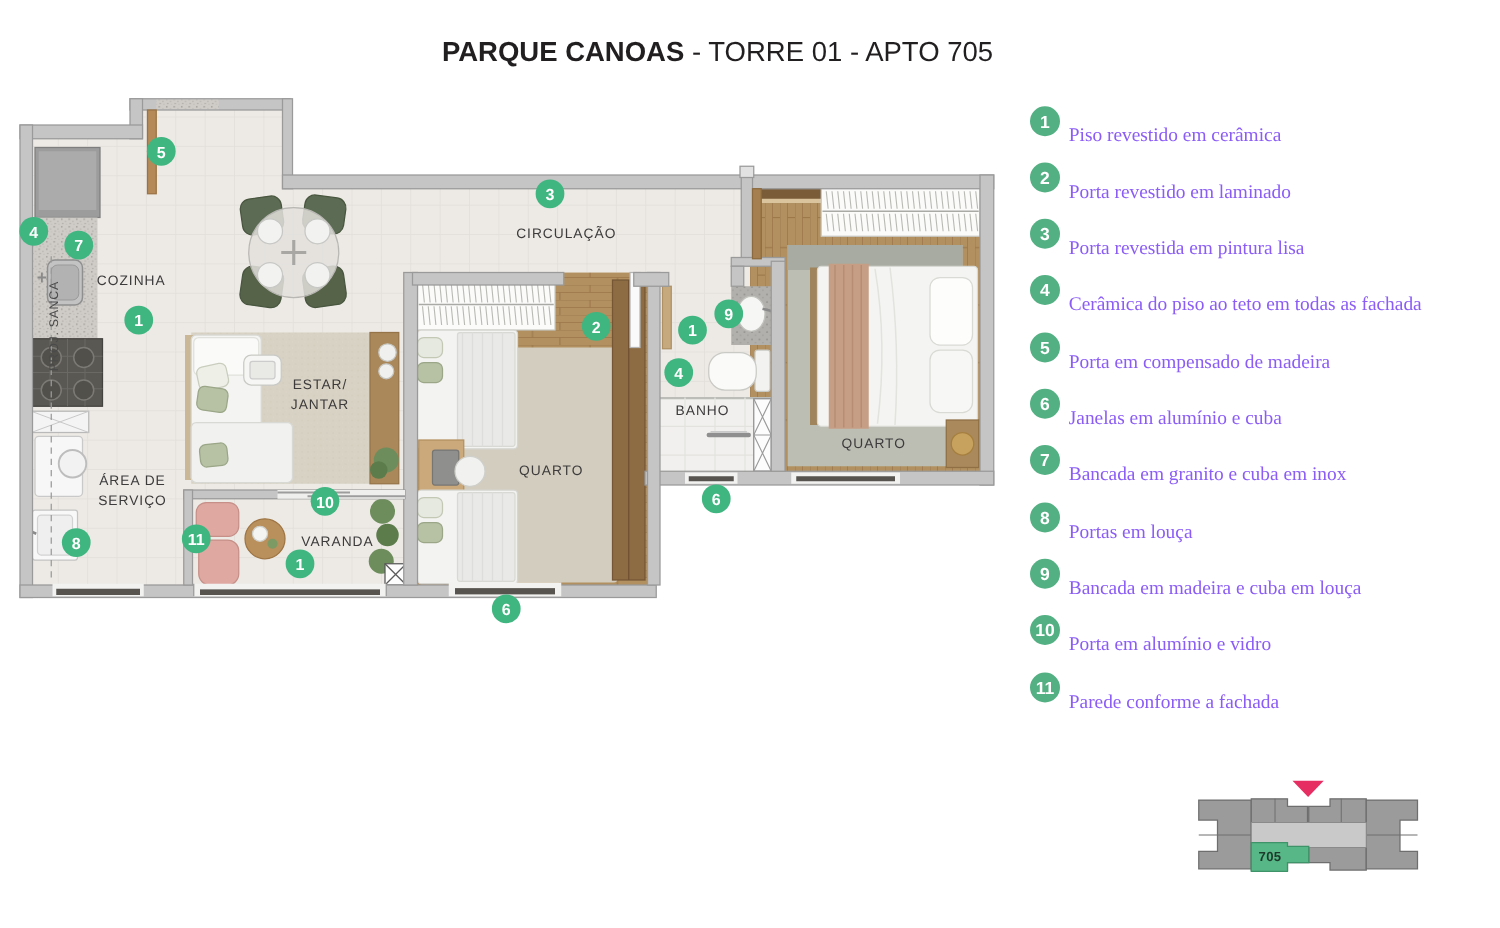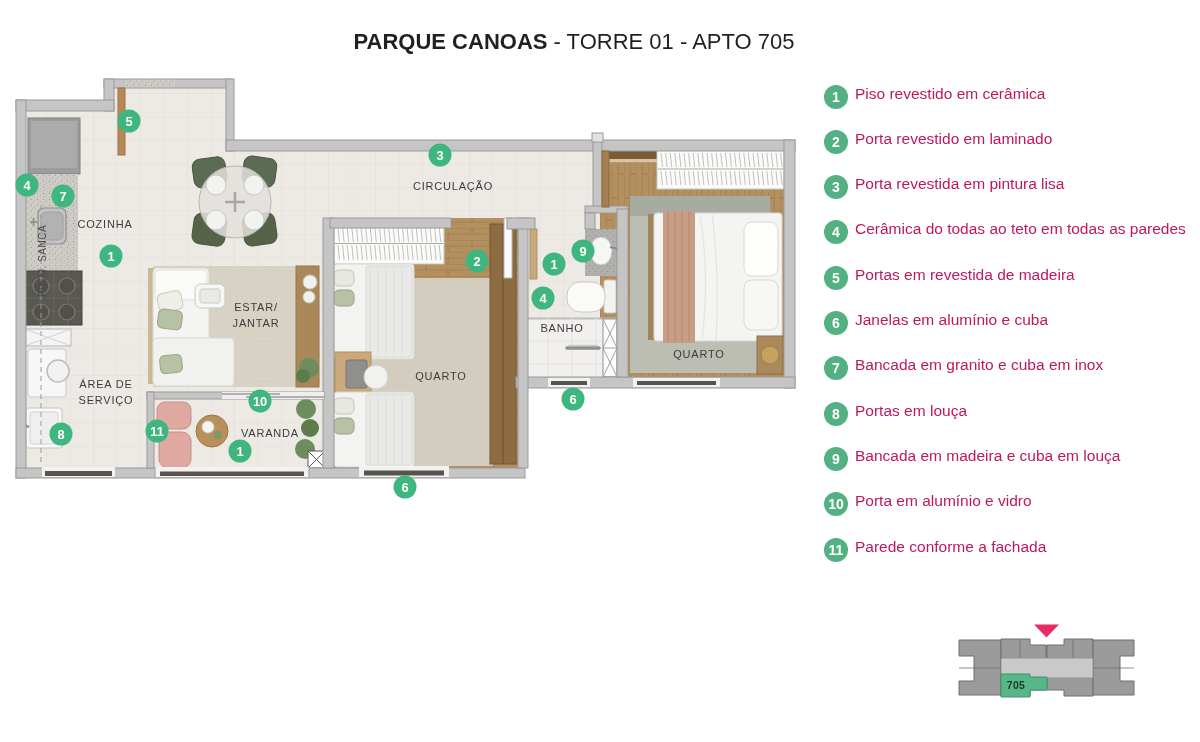--- a/index.html
+++ b/index.html
@@ -3,21 +3,21 @@
 <meta charset="utf-8">
 <style>
   html,body{margin:0;padding:0;background:#ffffff;width:1200px;height:742px;overflow:hidden;}
   body{font-family:"Liberation Sans", sans-serif;}
   #page{position:relative;width:952px;height:742px;background:#fff;}
   .title{position:absolute;top:29px;left:0;width:1148px;text-align:center;font-size:22px;color:#221f20;letter-spacing:0;}
   .title b{font-weight:bold;}
   .legend{position:absolute;left:824px;top:0;}
   .litem{position:absolute;left:0;height:24px;}
   .lc{position:absolute;left:0;top:0;width:24px;height:24px;border-radius:50%;background:#53b083;color:#fff;text-align:center;line-height:24px;font-size:14px;font-weight:bold;}
-  .lt{position:absolute;left:31px;top:0;white-space:nowrap;font-size:15.5px;color:#be185d;}
+  .lt{position:absolute;left:31px;top:15px;white-space:nowrap;font-size:15.5px;color:#8b5cf6;font-family:Liberation Serif, serif;}
 </style>
 </head>
 <body>
 <div id="page">
 
   <div class="title"><b>PARQUE CANOAS</b> - TORRE 01 - APTO 705</div>
 
   <div class="legend">
 
     <div class="litem" style="top:85px;">
@@ -30,26 +30,26 @@
         <span class="lt">Porta revestido em laminado</span>
       </div>
 
     <div class="litem" style="top:175px;">
         <span class="lc">3</span>
         <span class="lt">Porta revestida em pintura lisa</span>
       </div>
 
     <div class="litem" style="top:220px;">
         <span class="lc">4</span>
-        <span class="lt">Cerâmica do todas ao teto em todas as paredes</span>
+        <span class="lt">Cerâmica do piso ao teto em todas as fachada</span>
       </div>
 
     <div class="litem" style="top:266px;">
         <span class="lc">5</span>
-        <span class="lt">Portas em revestida de madeira</span>
+        <span class="lt">Porta em compensado de madeira</span>
       </div>
 
     <div class="litem" style="top:311px;">
         <span class="lc">6</span>
         <span class="lt">Janelas em alumínio e cuba</span>
       </div>
 
     <div class="litem" style="top:356px;">
         <span class="lc">7</span>
         <span class="lt">Bancada em granito e cuba em inox</span>

